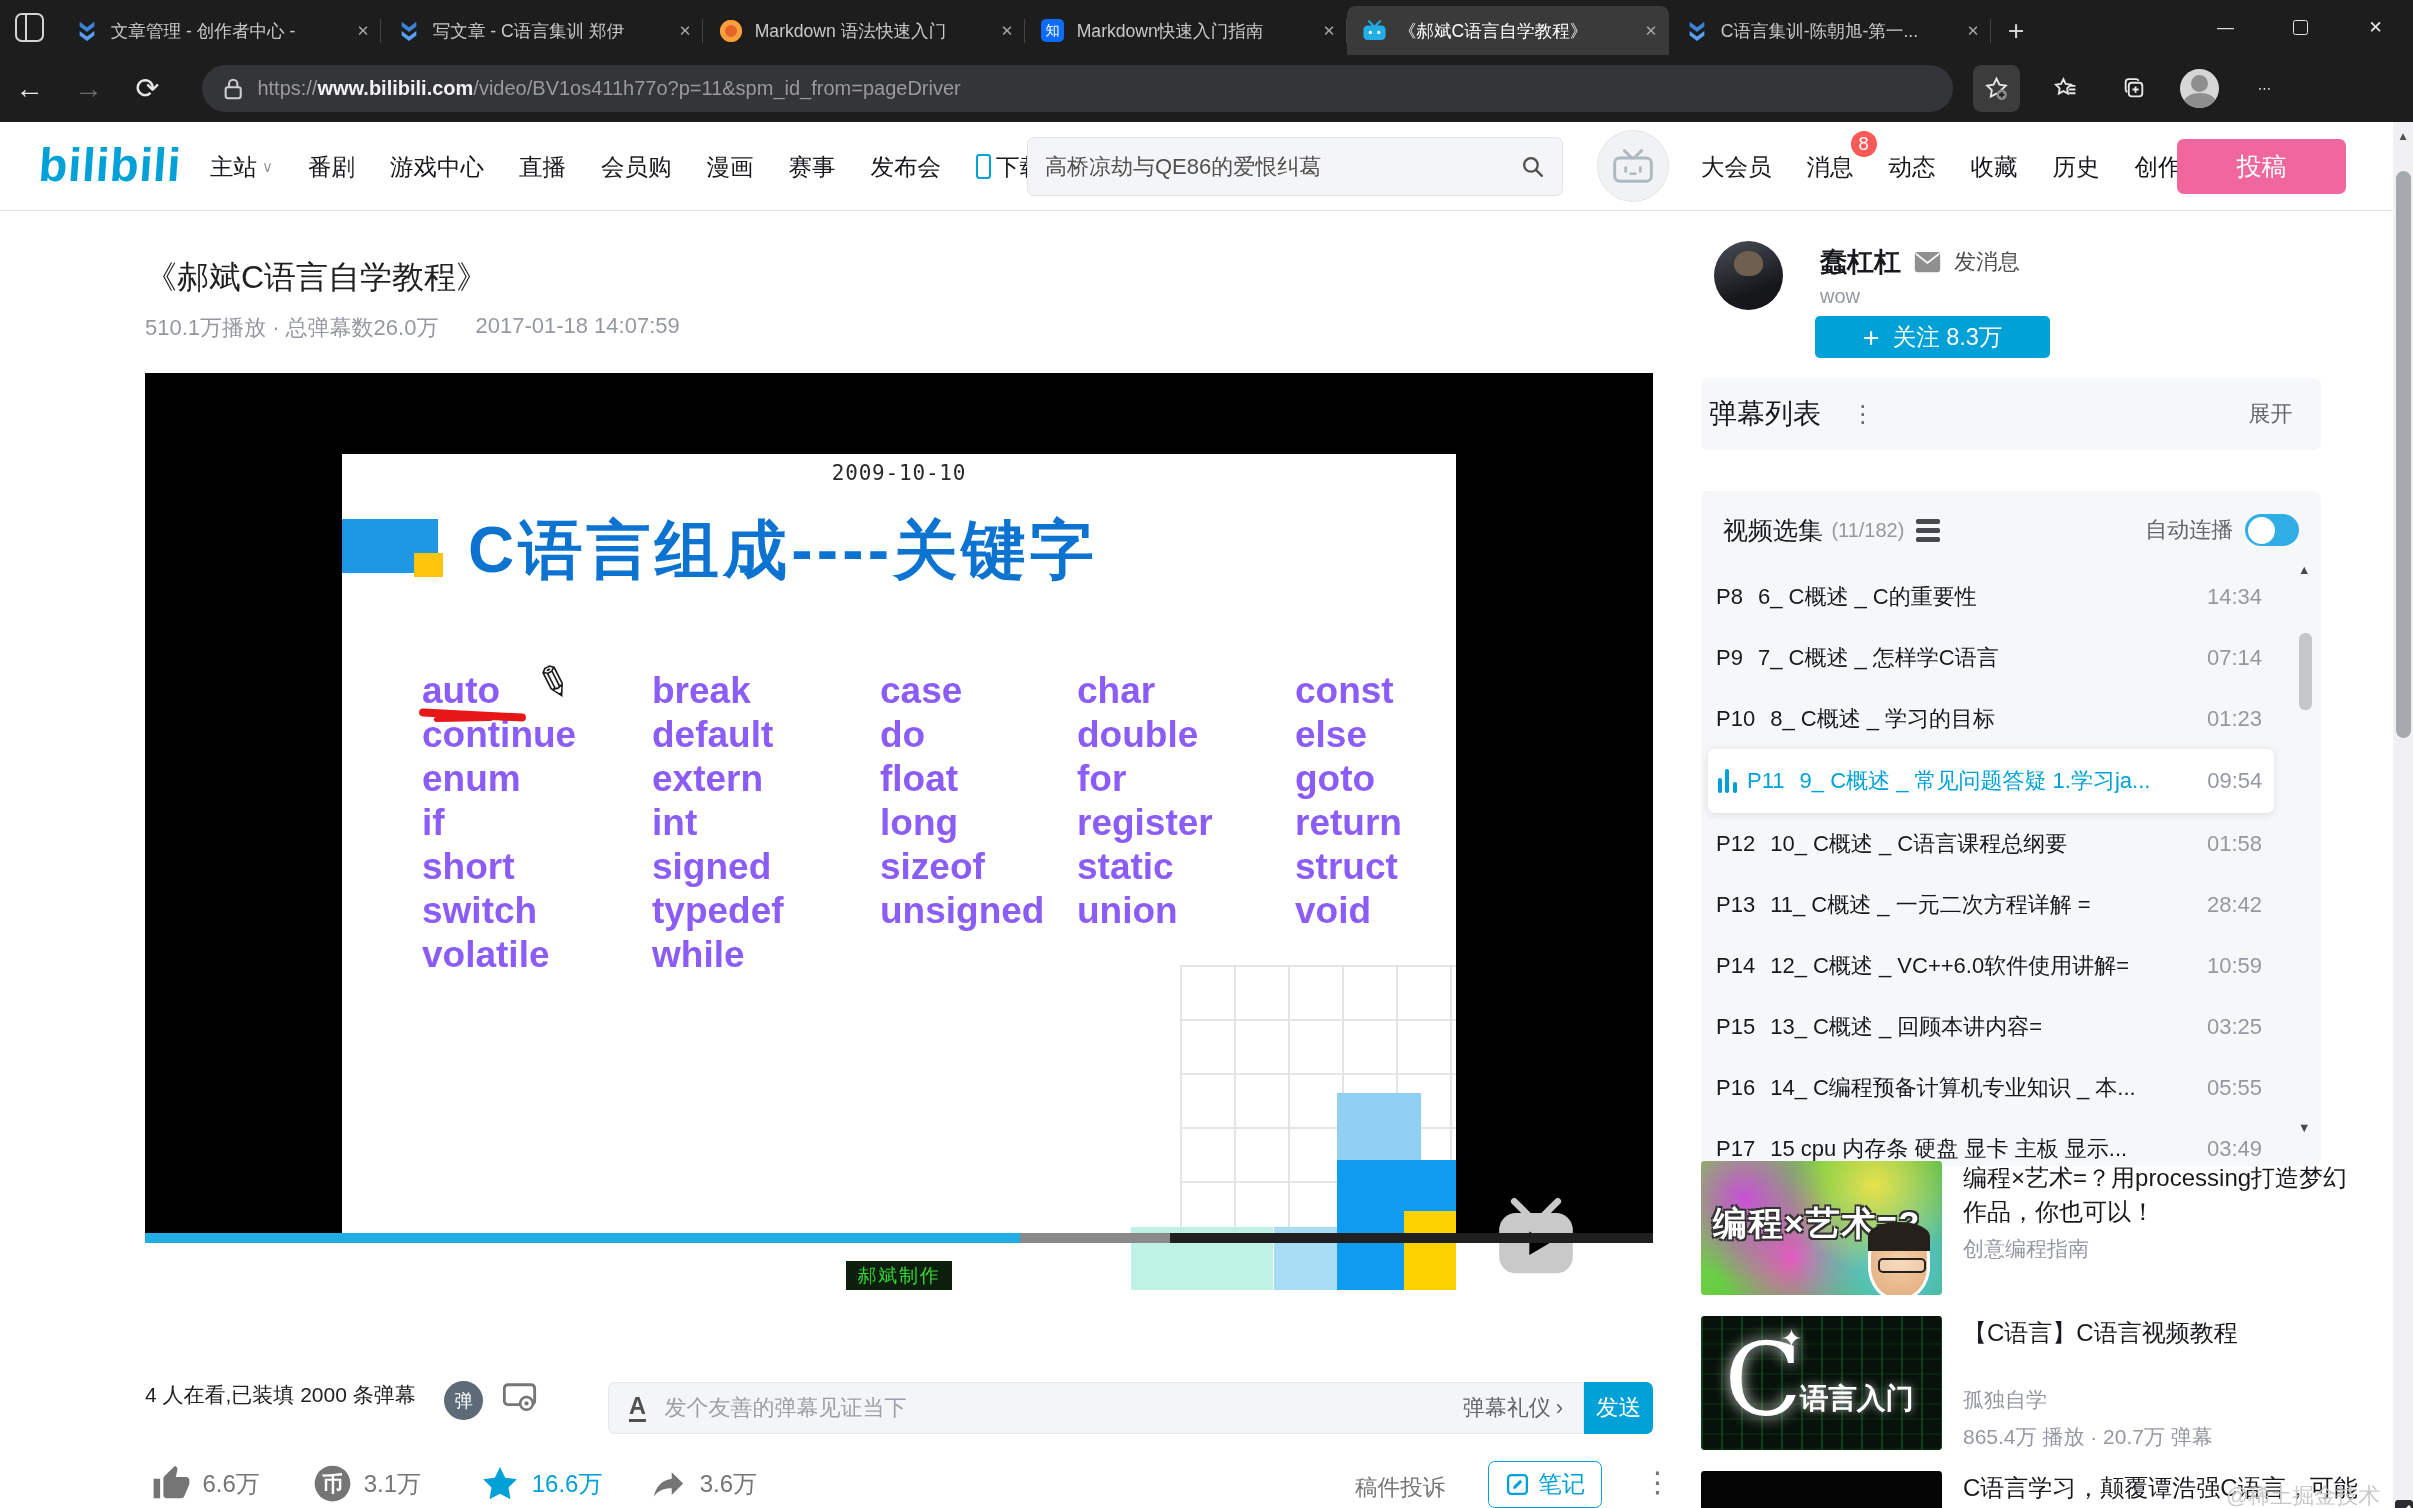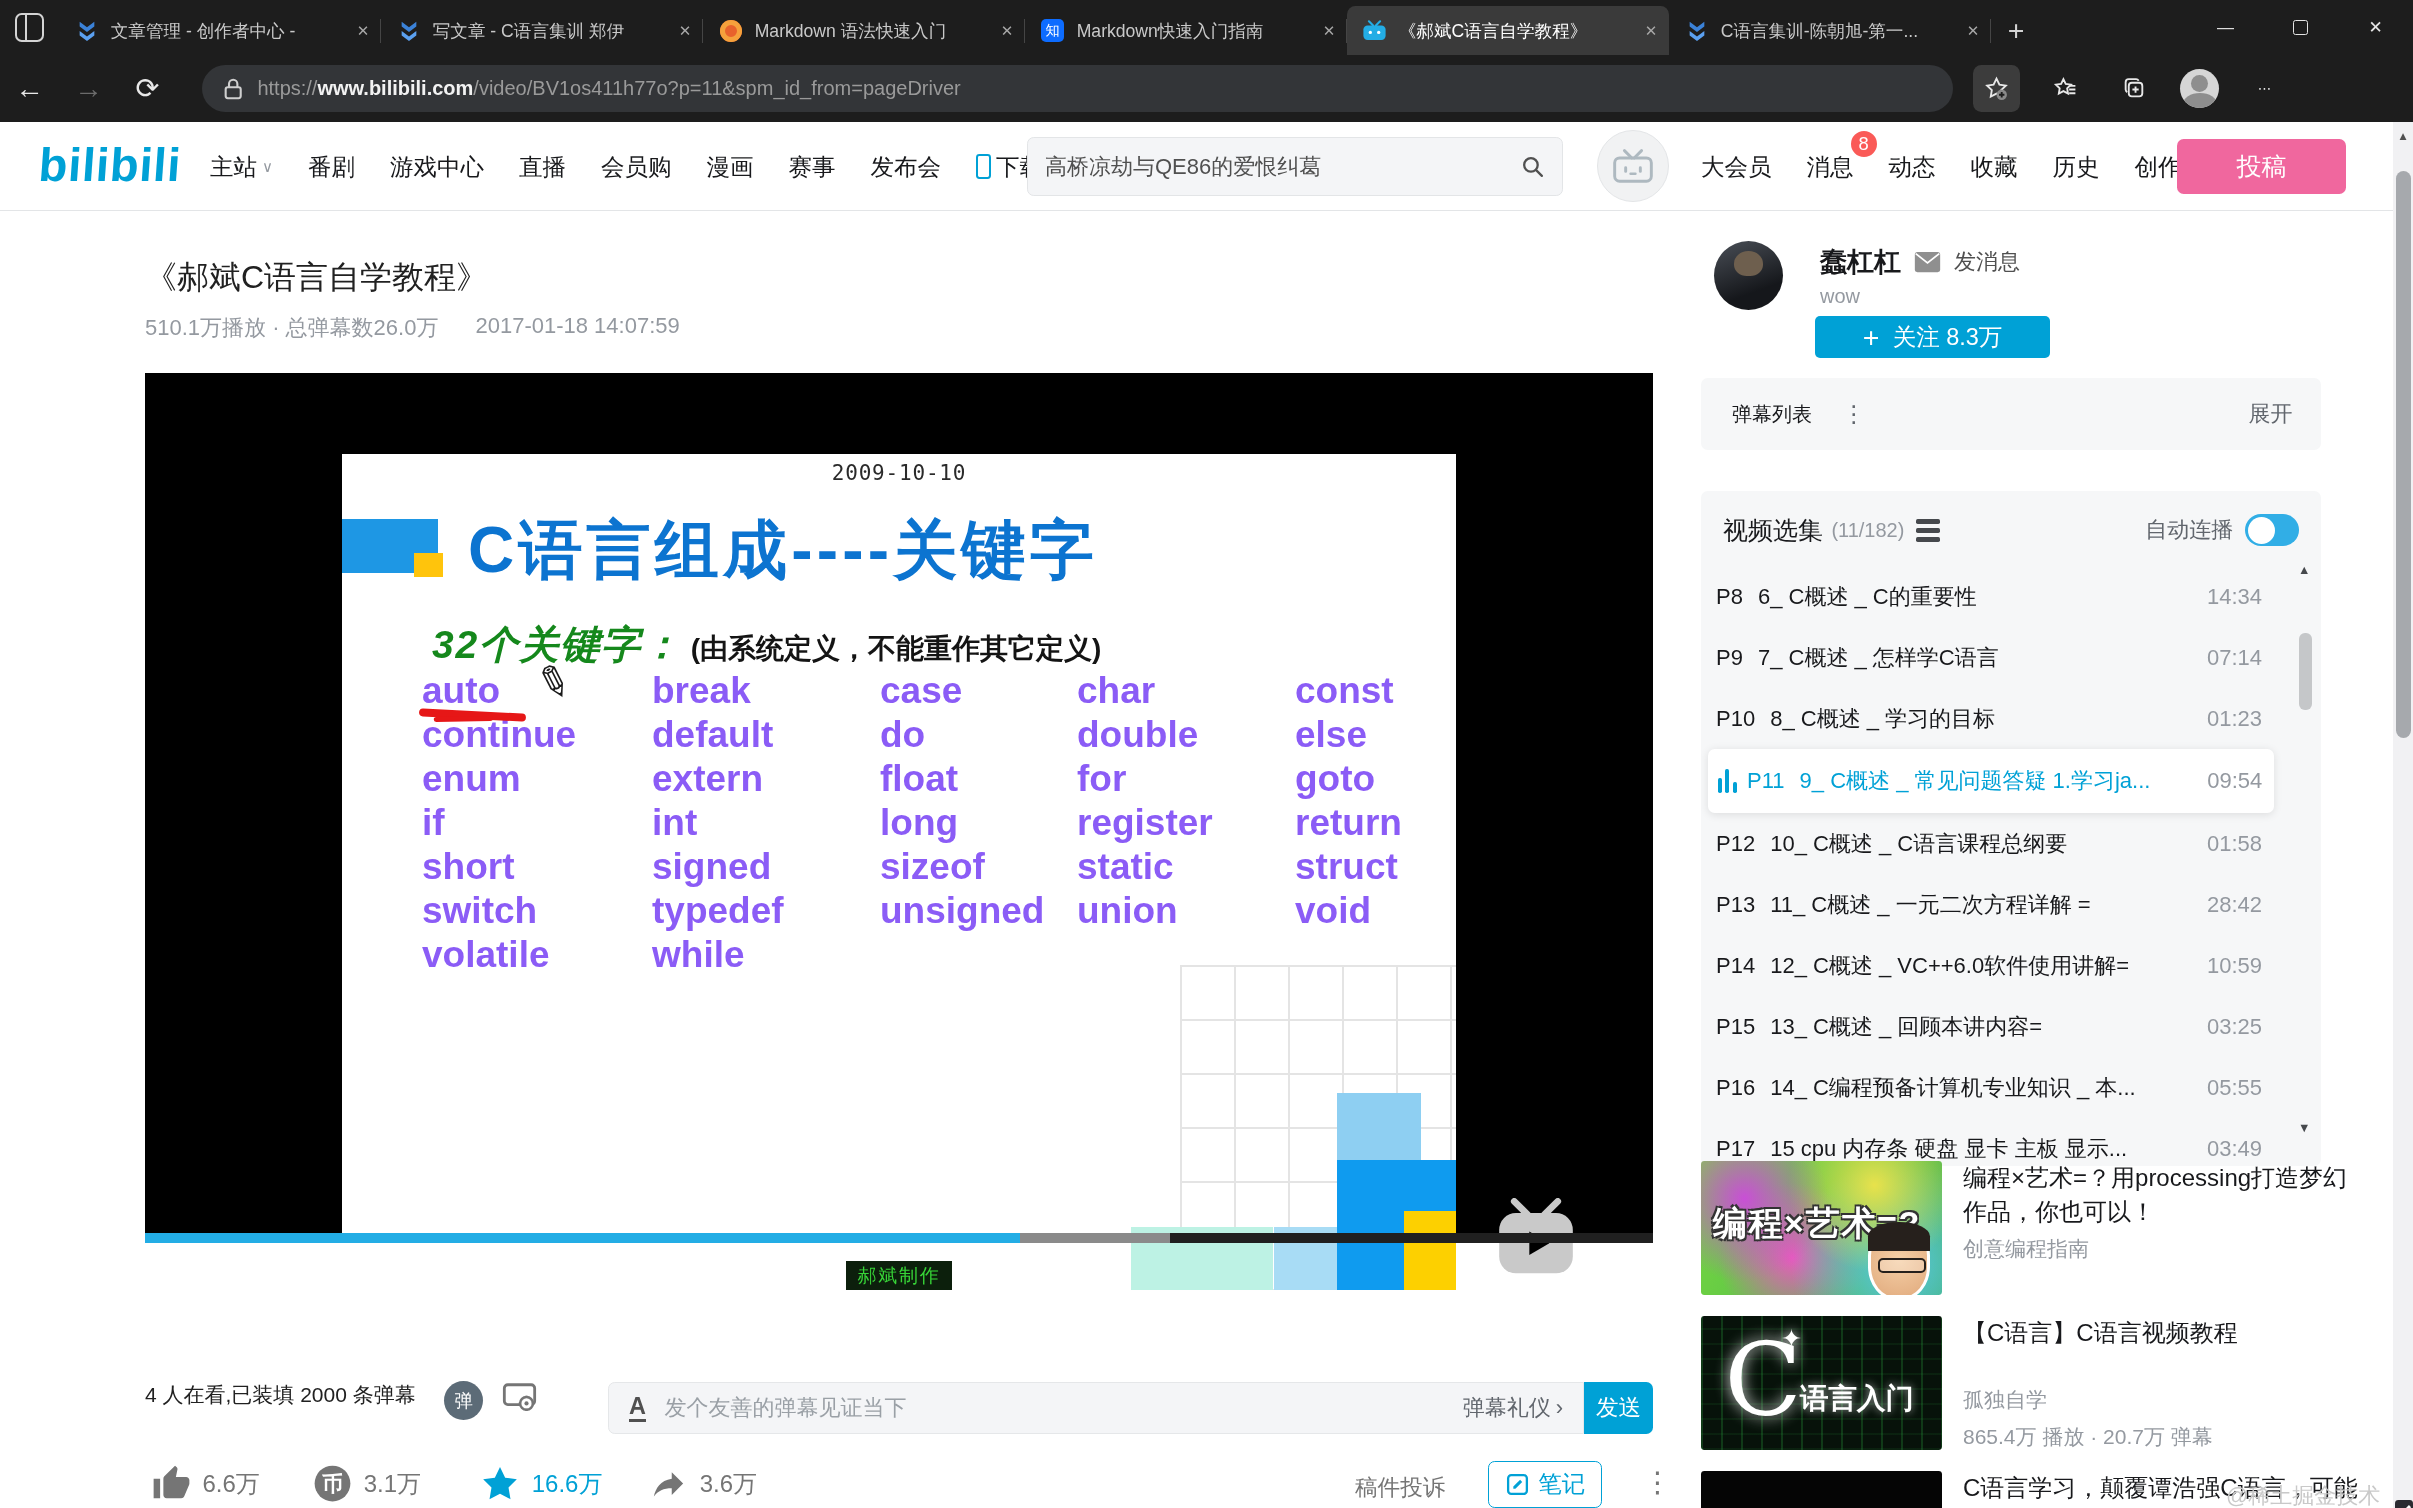--- a/index.html
+++ b/index.html
@@ -135,21 +135,21 @@
   .up-avatar::before{content:"";position:absolute;left:20px;top:10px;width:28.5px;height:25px;border-radius:50% 50% 45% 45%;background:#6e5f4e}
   .up-name-row{position:absolute;left:1820px;top:122px;display:flex;align-items:center;gap:13px}
   .up-name{font-size:27px;font-weight:bold;color:#18191c}
   .send-msg{font-size:22px;color:#505050}
   .up-bio{position:absolute;left:1820px;top:163px;font-size:20px;color:#9499a0}
   .follow-btn{position:absolute;left:1815px;top:194px;width:235px;height:42px;background:#00a1d6;border-radius:5px;color:#fff;display:flex;align-items:center;justify-content:center;gap:13.4px;font-size:23.5px}
   .follow-plus{font-size:28.5px;font-weight:300}
   .follow-plus::before{content:"+"}
 
   .dm-panel{position:absolute;left:1701px;top:256px;width:620px;height:72px;background:#f6f7f8;border-radius:6.7px;display:flex;align-items:center}
-  .dm-panel-title{font-size:20px;color:#18191c;margin-left:31px}
+  .dm-panel-title{font-size:28px;color:#18191c;margin-left:8px}
   .dm-panel .i-dots-v{margin-left:30px;color:#61666d;font-size:23.5px}
   .expand{margin-left:auto;margin-right:28.5px;font-size:22px;color:#61666d}
 
   .playlist{position:absolute;left:1701px;top:369px;width:620px;height:675px;background:#f6f7f8;border-radius:6.7px;overflow:hidden}
   .pl-header{position:absolute;left:0;top:11.7px;width:100%;height:55px;display:flex;align-items:center;padding:0 22px}
   .pl-title{font-size:25px;color:#18191c}
   .pl-count{font-size:20px;color:#9499a0;margin-left:8.4px}
   .list-ic{margin-left:11.7px;display:flex;flex-direction:column;gap:4.2px}
   .list-ic i{display:block;width:23.5px;height:5px;background:#46494d;border-radius:1.7px}
   .autoplay{margin-left:auto;font-size:22px;color:#61666d}
@@ -384,24 +384,20 @@
       <span>510.1万播放 · 总弹幕数26.0万</span>
       <span>2017-01-18 14:07:59</span>
     </div>
 
     <div class="player">
       <div class="slide">
         <div class="slide-date">2009-10-10</div>
         <div class="blue-rect"></div>
         <div class="yellow-sq"></div>
         <div class="slide-title">C语言组成----关键字</div>
-        <div class="kw-head">
-          <span class="kw-label">32个关键字：</span>
-          <span class="kw-note">(由系统定义，不能重作其它定义)</span>
-        </div>
         <div class="keyword-grid">
             <span class="kw">auto</span>
             <span class="kw">break</span>
             <span class="kw">case</span>
             <span class="kw">char</span>
             <span class="kw">const</span>
             <span class="kw">continue</span>
             <span class="kw">default</span>
             <span class="kw">do</span>
             <span class="kw">double</span>

